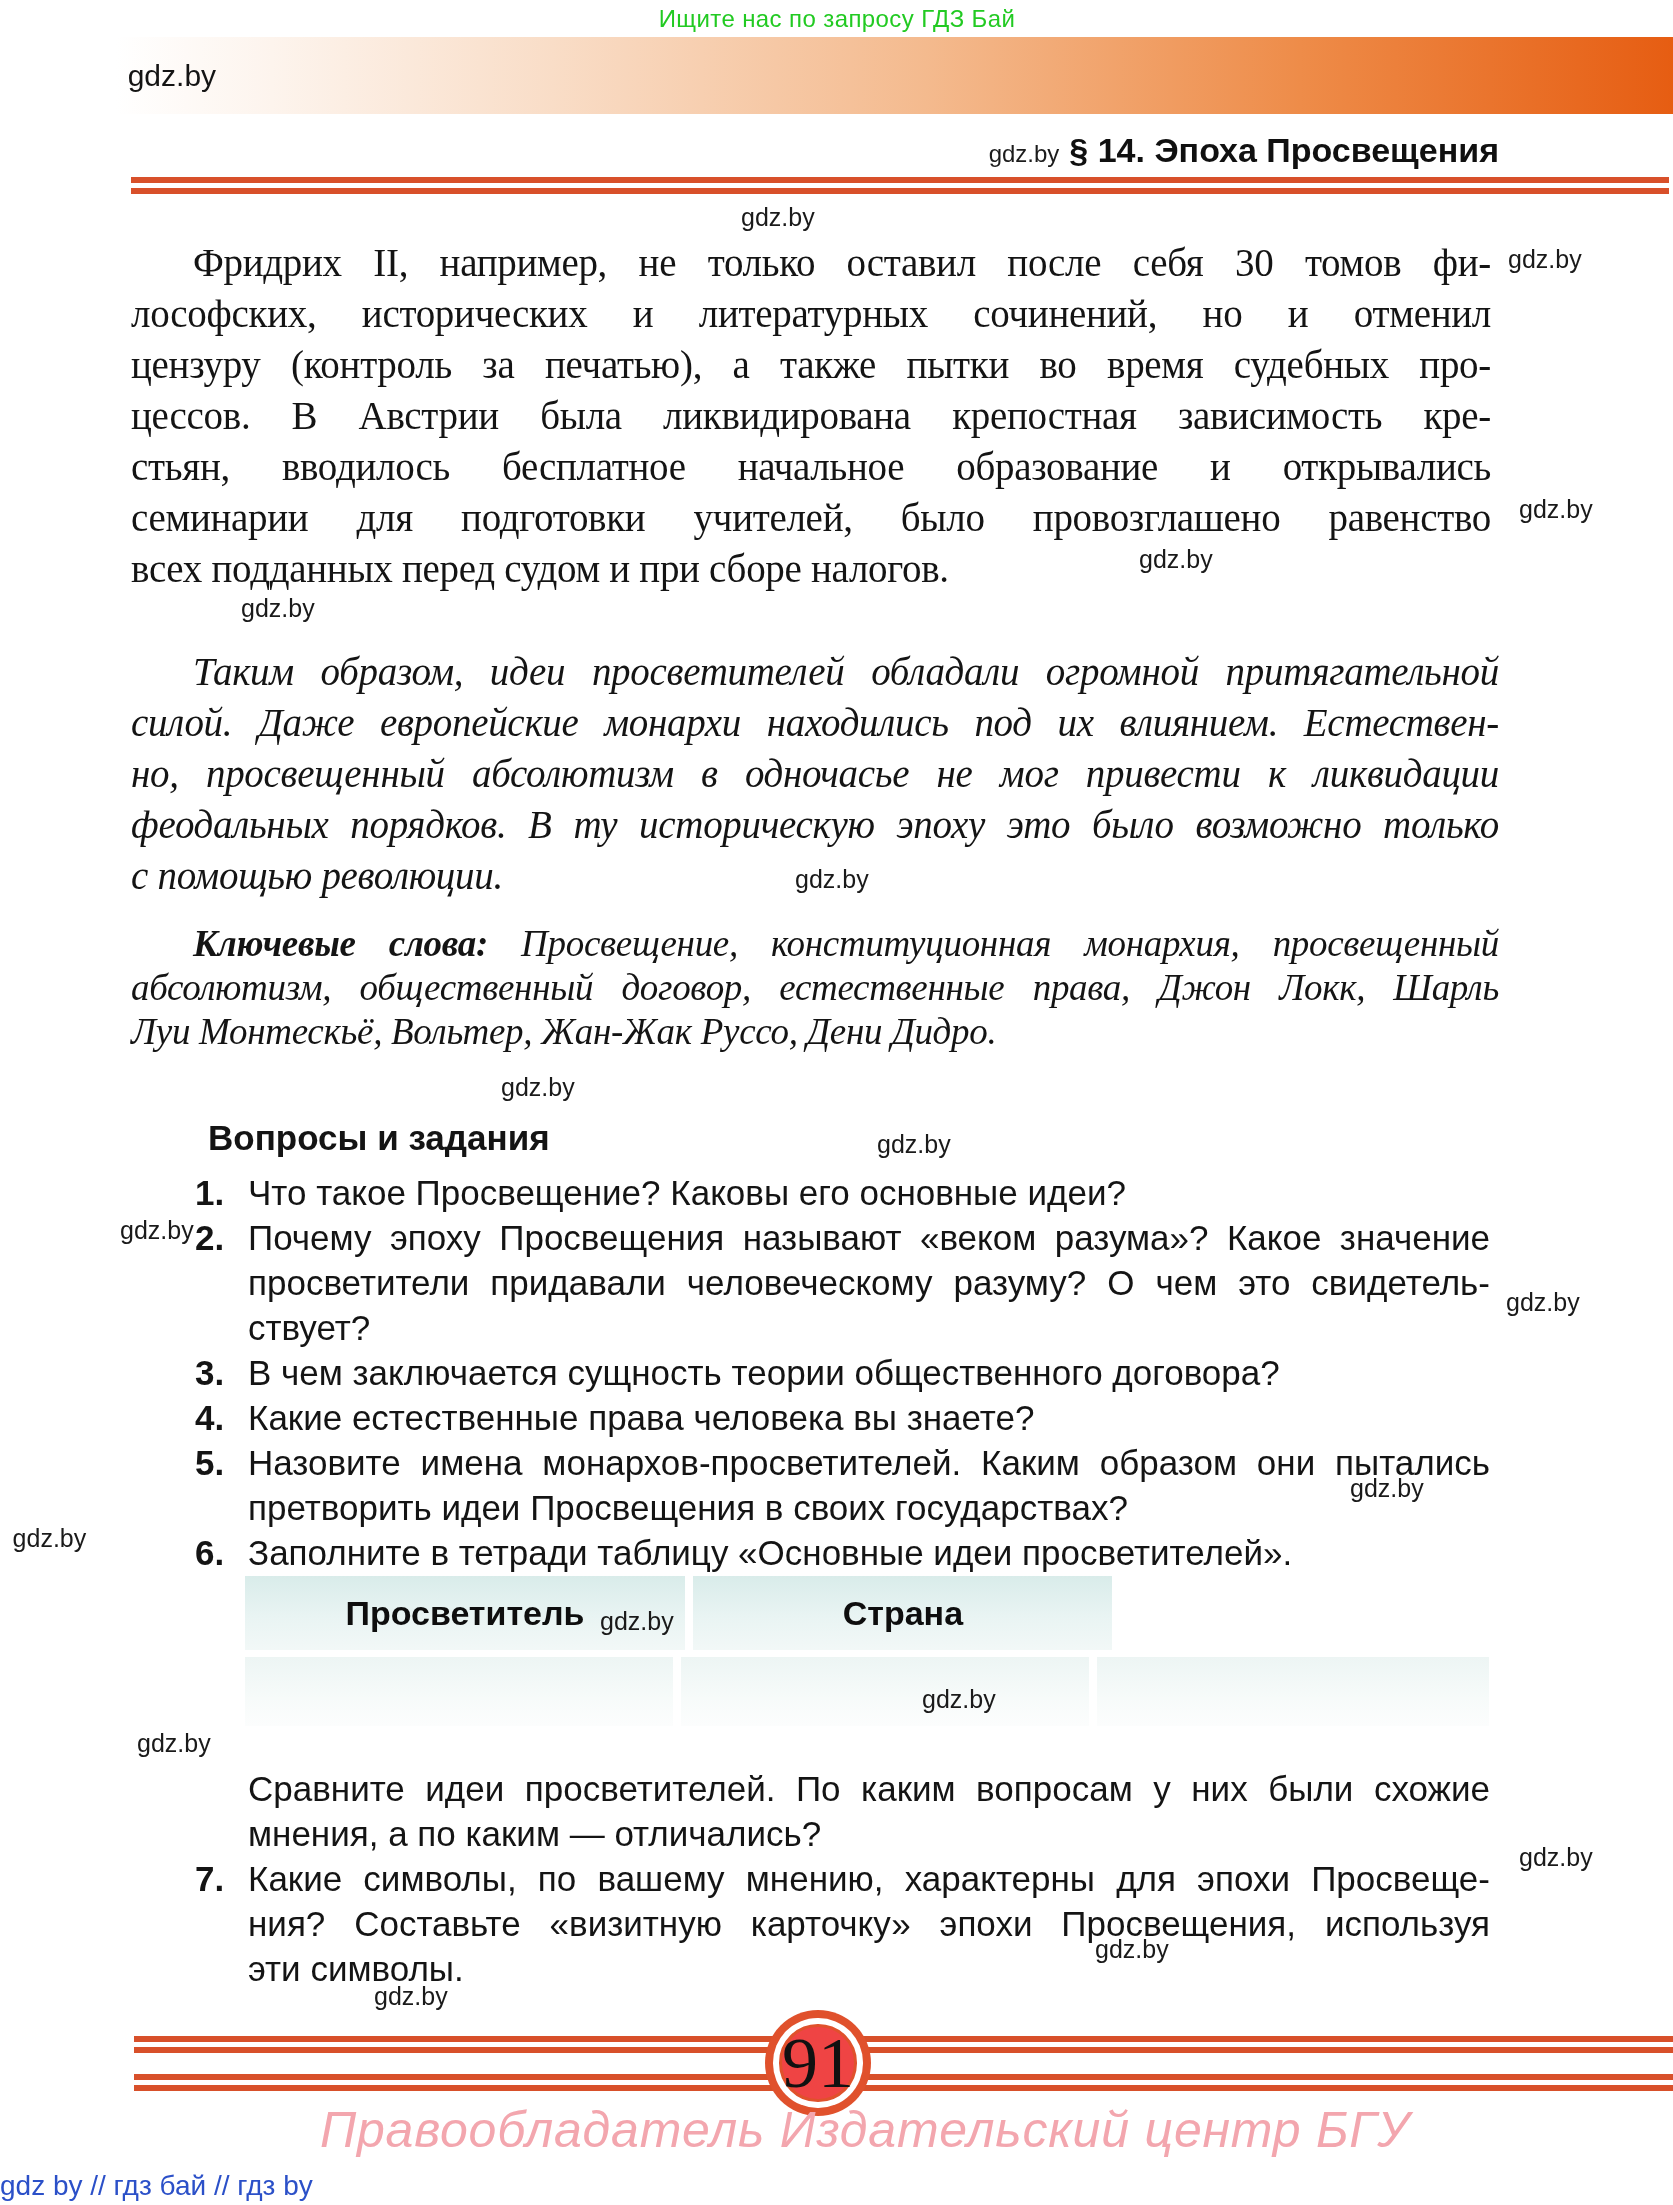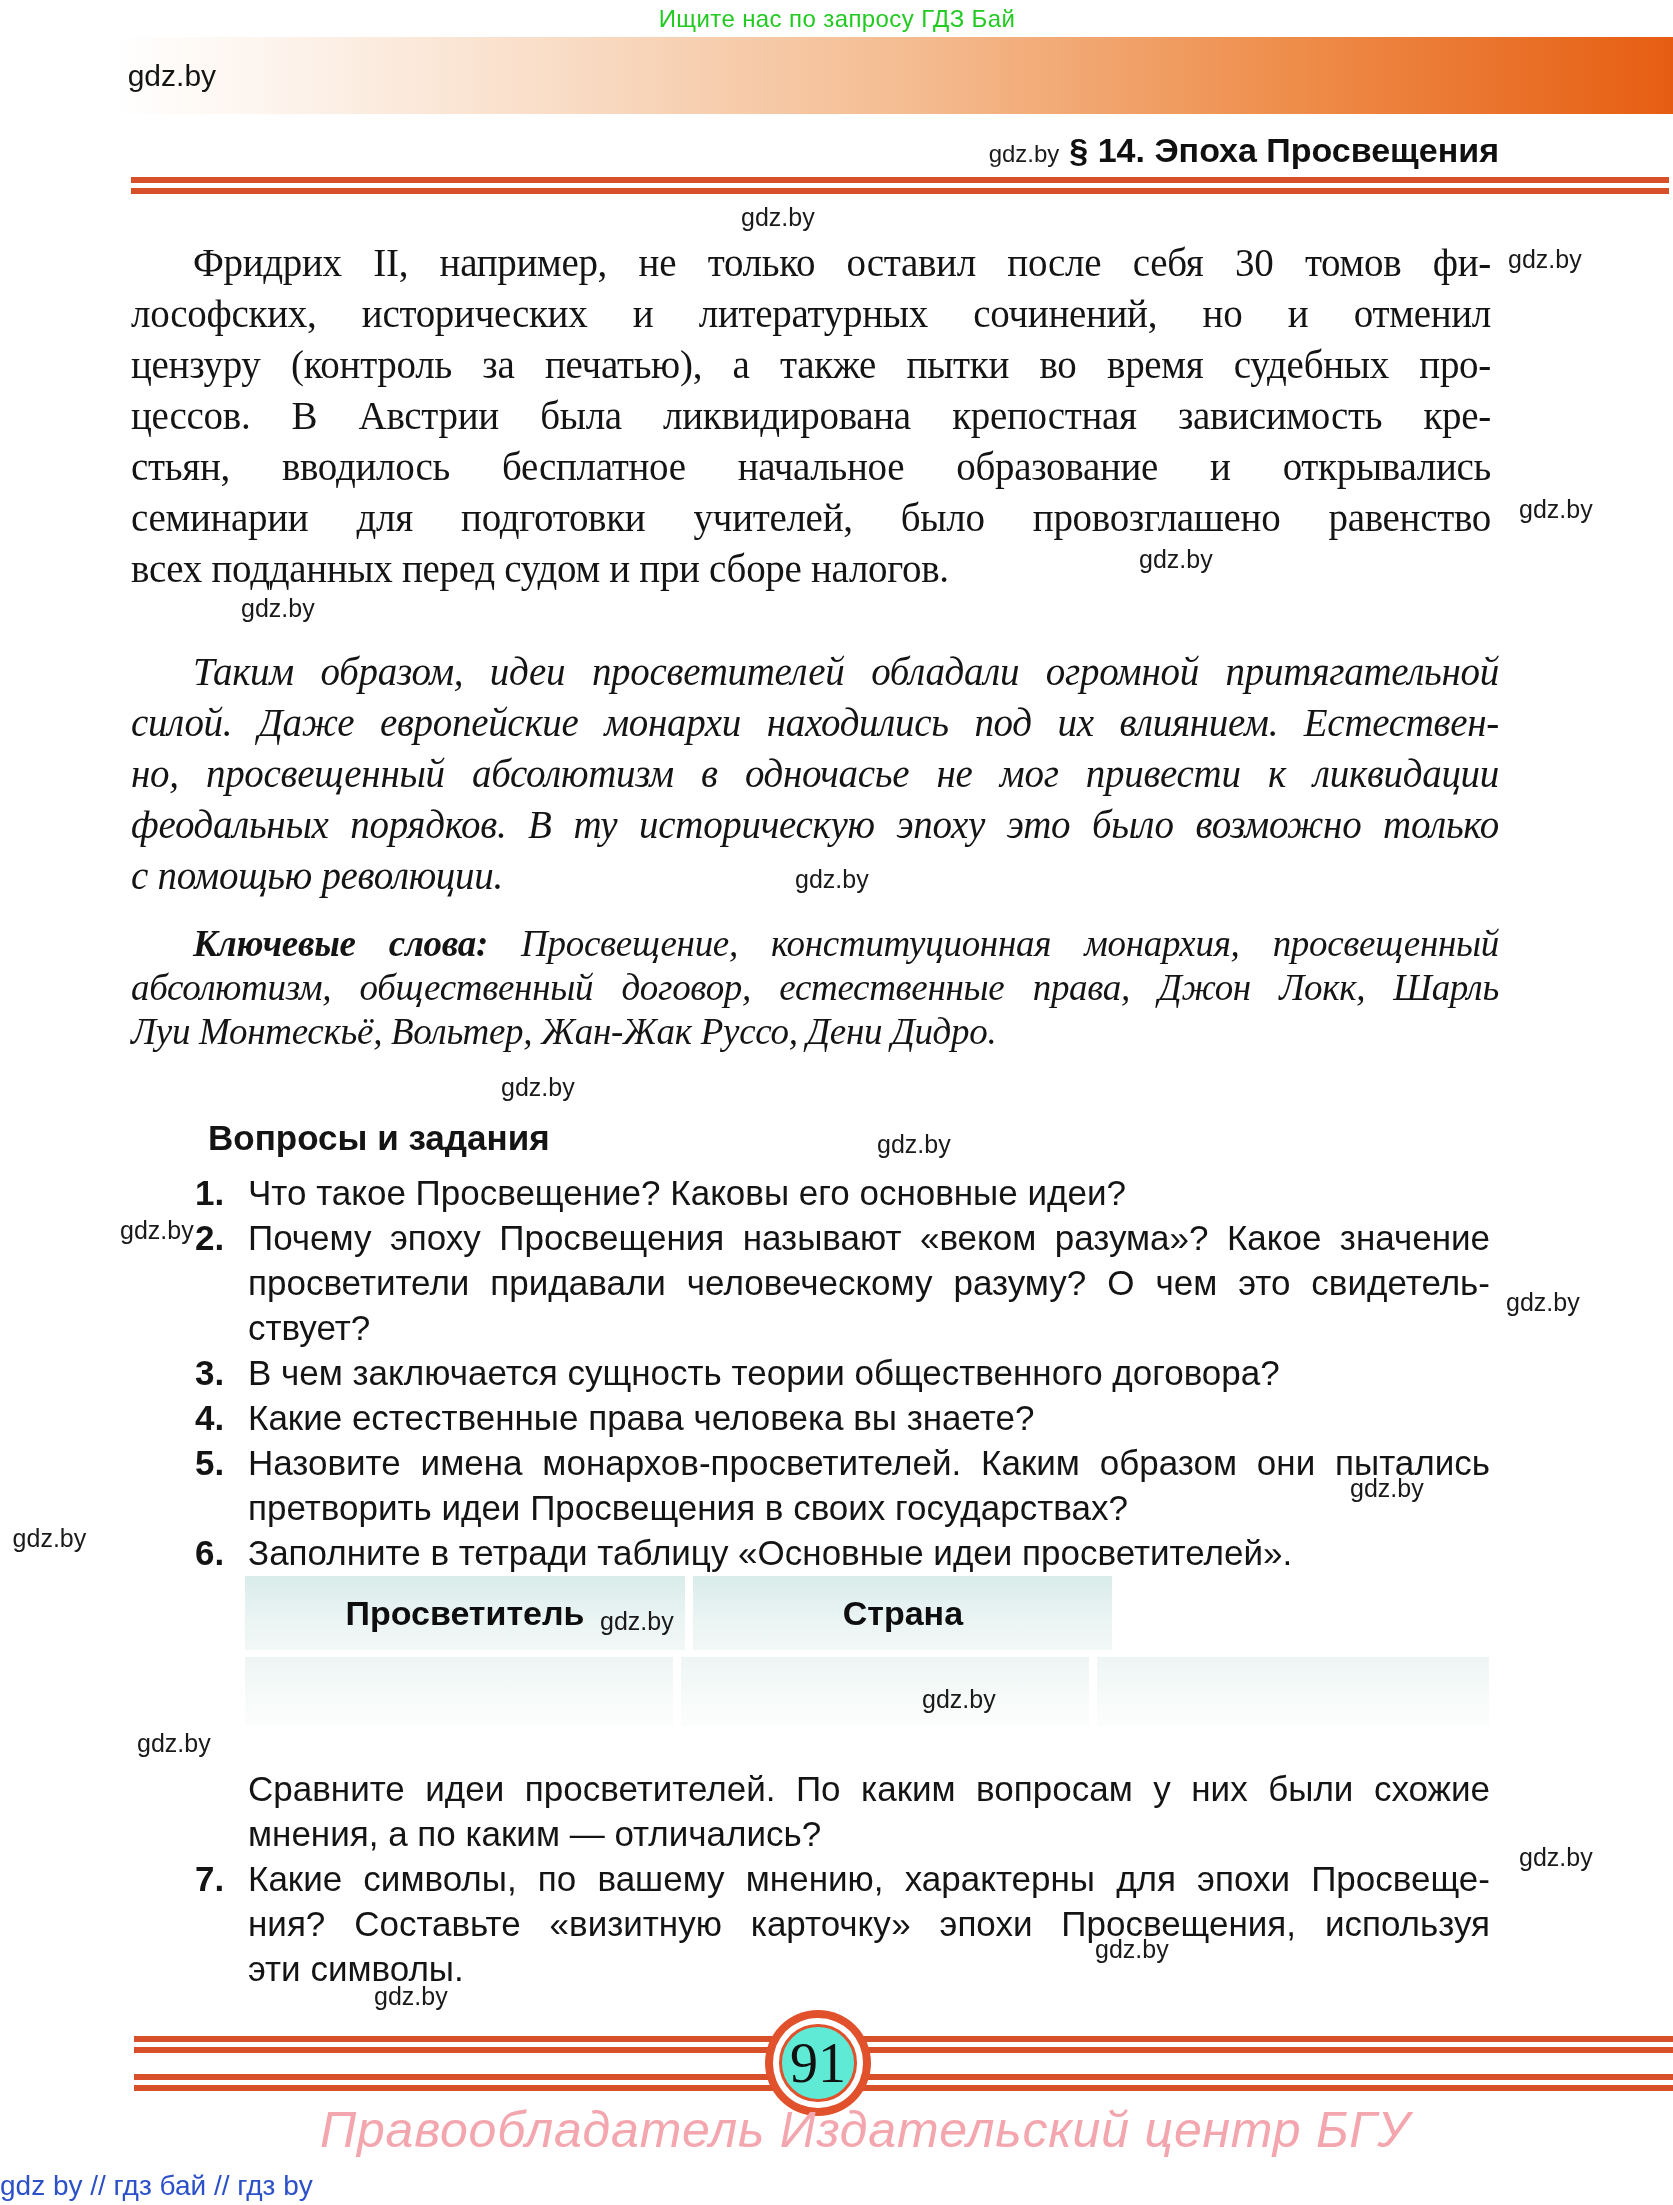--- a/index.html
+++ b/index.html
@@ -72,23 +72,23 @@
   .wm{
     position:absolute;font-family:"Liberation Sans", sans-serif;font-size:25px;
     color:#1a1a1a;white-space:nowrap;
   }
   
   .f-line{position:absolute;left:134px;width:1539px;height:5.9px;}
   .page-badge{position:absolute;left:765px;top:2010px;width:106px;height:106px;border-radius:50%;}
   .badge-outer{position:absolute;inset:0;border-radius:50%;}
   .badge-mid{position:absolute;inset:8.4px;border-radius:50%;background:#ffffff;}
   .badge-inner{
-    position:absolute;inset:14.3px;border-radius:50%;background:#5eead4;
+    position:absolute;inset:14.3px;border-radius:50%;background:#ef4444;
     display:flex;align-items:center;justify-content:center;
-    font-family:"Liberation Serif", serif;font-size:56px;color:#111111;
+    font-family:"Liberation Serif", serif;font-size:72px;color:#111111;
   }
   .copyright{
     position:absolute;top:2101px;left:0;width:100%;text-align:center;
     font-family:"Liberation Sans", sans-serif;font-style:italic;font-size:50px;letter-spacing:0.8px;padding-left:28px;
   }
   .seo-line{
     position:absolute;top:2170px;left:0;width:100%;text-align:left;
     font-family:"Liberation Sans", sans-serif;font-size:28px;
   }
 </style>

